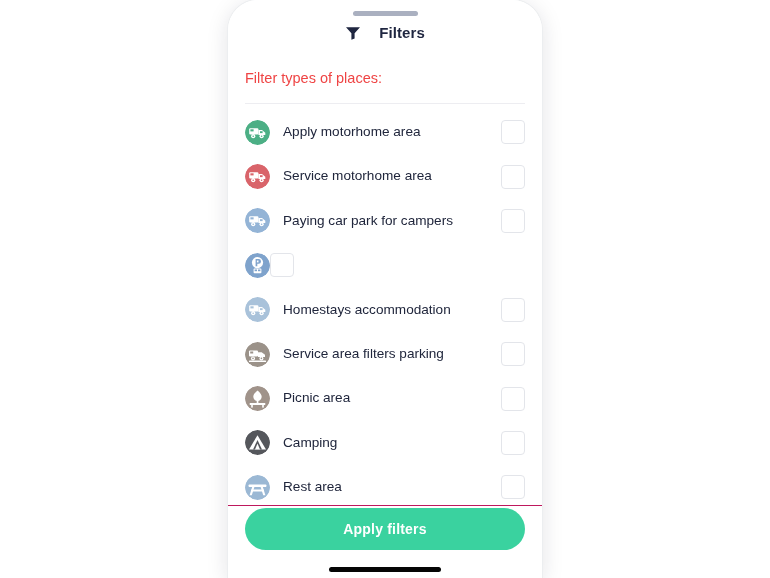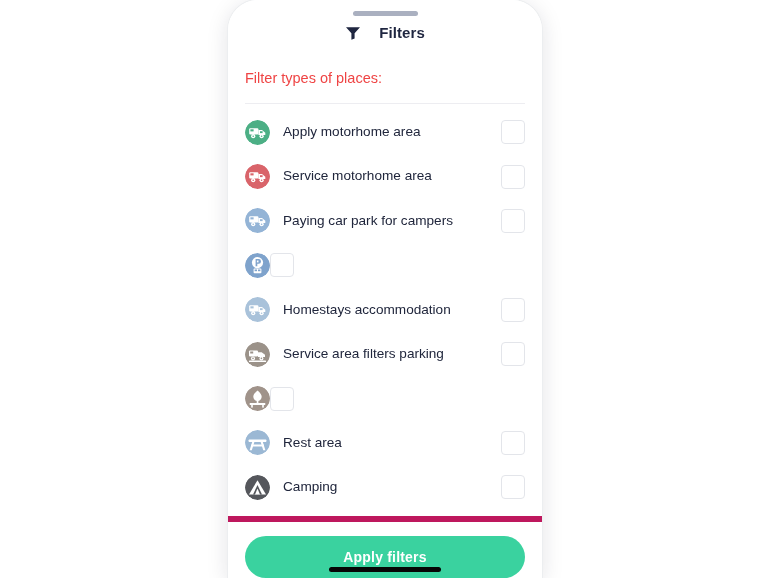--- a/index.html
+++ b/index.html
@@ -63,23 +63,23 @@
     font-size: 13.6px; color: #20263c; line-height: 1.2;
     white-space: nowrap;
   }
   .checkbox {
     width: 24px; height: 24px; flex: 0 0 auto;
     border: 1px solid #e3e5ea; border-radius: 4px; background: #fff;
   }
 
   
   .footer {
-    border-top: 6px solid #be185d;
-    padding: 14px 17px 0 17px;
-    height: 62px;
+    border-top: 1px solid #be185d;
+    padding: 2px 17px 0 17px;
+    height: 73px;
     position: relative;
   }
   .apply-btn {
     display: block; width: 100%; height: 42px;
     border: none; border-radius: 21px;
     background: #3ad29f;
     color: #ffffff; font-size: 14px; font-weight: bold;
     font-family: "Liberation Sans", sans-serif;
     cursor: pointer; letter-spacing: 0.2px;
   }
@@ -241,51 +241,52 @@
                 <circle cx="12.5" cy="12.5" r="12.5" fill="#a0938a"></circle>
                 <g fill="#ffffff">
                   <path d="M12.5 4.4c2.6 2 4.2 4.4 4.2 6.4a4.2 4.2 0 0 1-8.4 0c0-2 1.6-4.4 4.2-6.4z"></path>
                   <rect x="11.7" y="13.4" width="1.7" height="4"></rect>
                   <rect x="4.6" y="17" width="15.8" height="1.9" rx="0.7"></rect>
                   <rect x="6.2" y="18.6" width="1.6" height="3"></rect>
                   <rect x="17.2" y="18.6" width="1.6" height="3"></rect>
                 </g>
               </svg>
             </span>
+            <span class="row-label">Picnic area</span>
+            <span class="checkbox"></span>
+          </div>
+          <div class="row">
+            <span class="row-icon">
+              <svg viewBox="0 0 25 25" aria-hidden="true">
+                <circle cx="12.5" cy="12.5" r="12.5" fill="#55575c"></circle>
+                <g fill="#ffffff">
+                  <path d="M12.5 5.2 21 19.4H4z"></path>
+                </g>
+                <path d="M12.5 10 17 19.4H8z" fill="#55575c"></path>
+                <path d="M12.5 13.4 15 19.4h-5z" fill="#ffffff"></path>
+              </svg>
+            </span>
+            <span class="row-label">Camping</span>
             <span class="checkbox"></span>
           </div>
           <div class="row">
             <span class="row-icon">
               <svg viewBox="0 0 25 25" aria-hidden="true">
                 <circle cx="12.5" cy="12.5" r="12.5" fill="#9bb8d4"></circle>
                 <g fill="#ffffff">
                   <rect x="3.6" y="9.6" width="17.8" height="2.3" rx="0.7"></rect>
                   <path d="M7.2 11.9h2.2l-2.6 8.4H4.6z"></path>
                   <path d="M15.6 11.9h2.2l2.6 8.4h-2.2z"></path>
                   <rect x="6" y="14.6" width="13" height="2" rx="0.6"></rect>
                 </g>
               </svg>
             </span>
             <span class="row-label">Rest area</span>
             <span class="checkbox"></span>
           </div>
-          <div class="row">
-            <span class="row-icon">
-              <svg viewBox="0 0 25 25" aria-hidden="true">
-                <circle cx="12.5" cy="12.5" r="12.5" fill="#55575c"></circle>
-                <g fill="#ffffff">
-                  <path d="M12.5 5.2 21 19.4H4z"></path>
-                </g>
-                <path d="M12.5 10 17 19.4H8z" fill="#55575c"></path>
-                <path d="M12.5 13.4 15 19.4h-5z" fill="#ffffff"></path>
-              </svg>
-            </span>
-            <span class="row-label">Camping</span>
-            <span class="checkbox"></span>
-          </div>
         </div>
 
       <div class="footer">
         <button class="apply-btn">Apply filters</button>
         <div class="home-indicator"></div>
       </div>
 
     </div>
   </div>
 </div>

